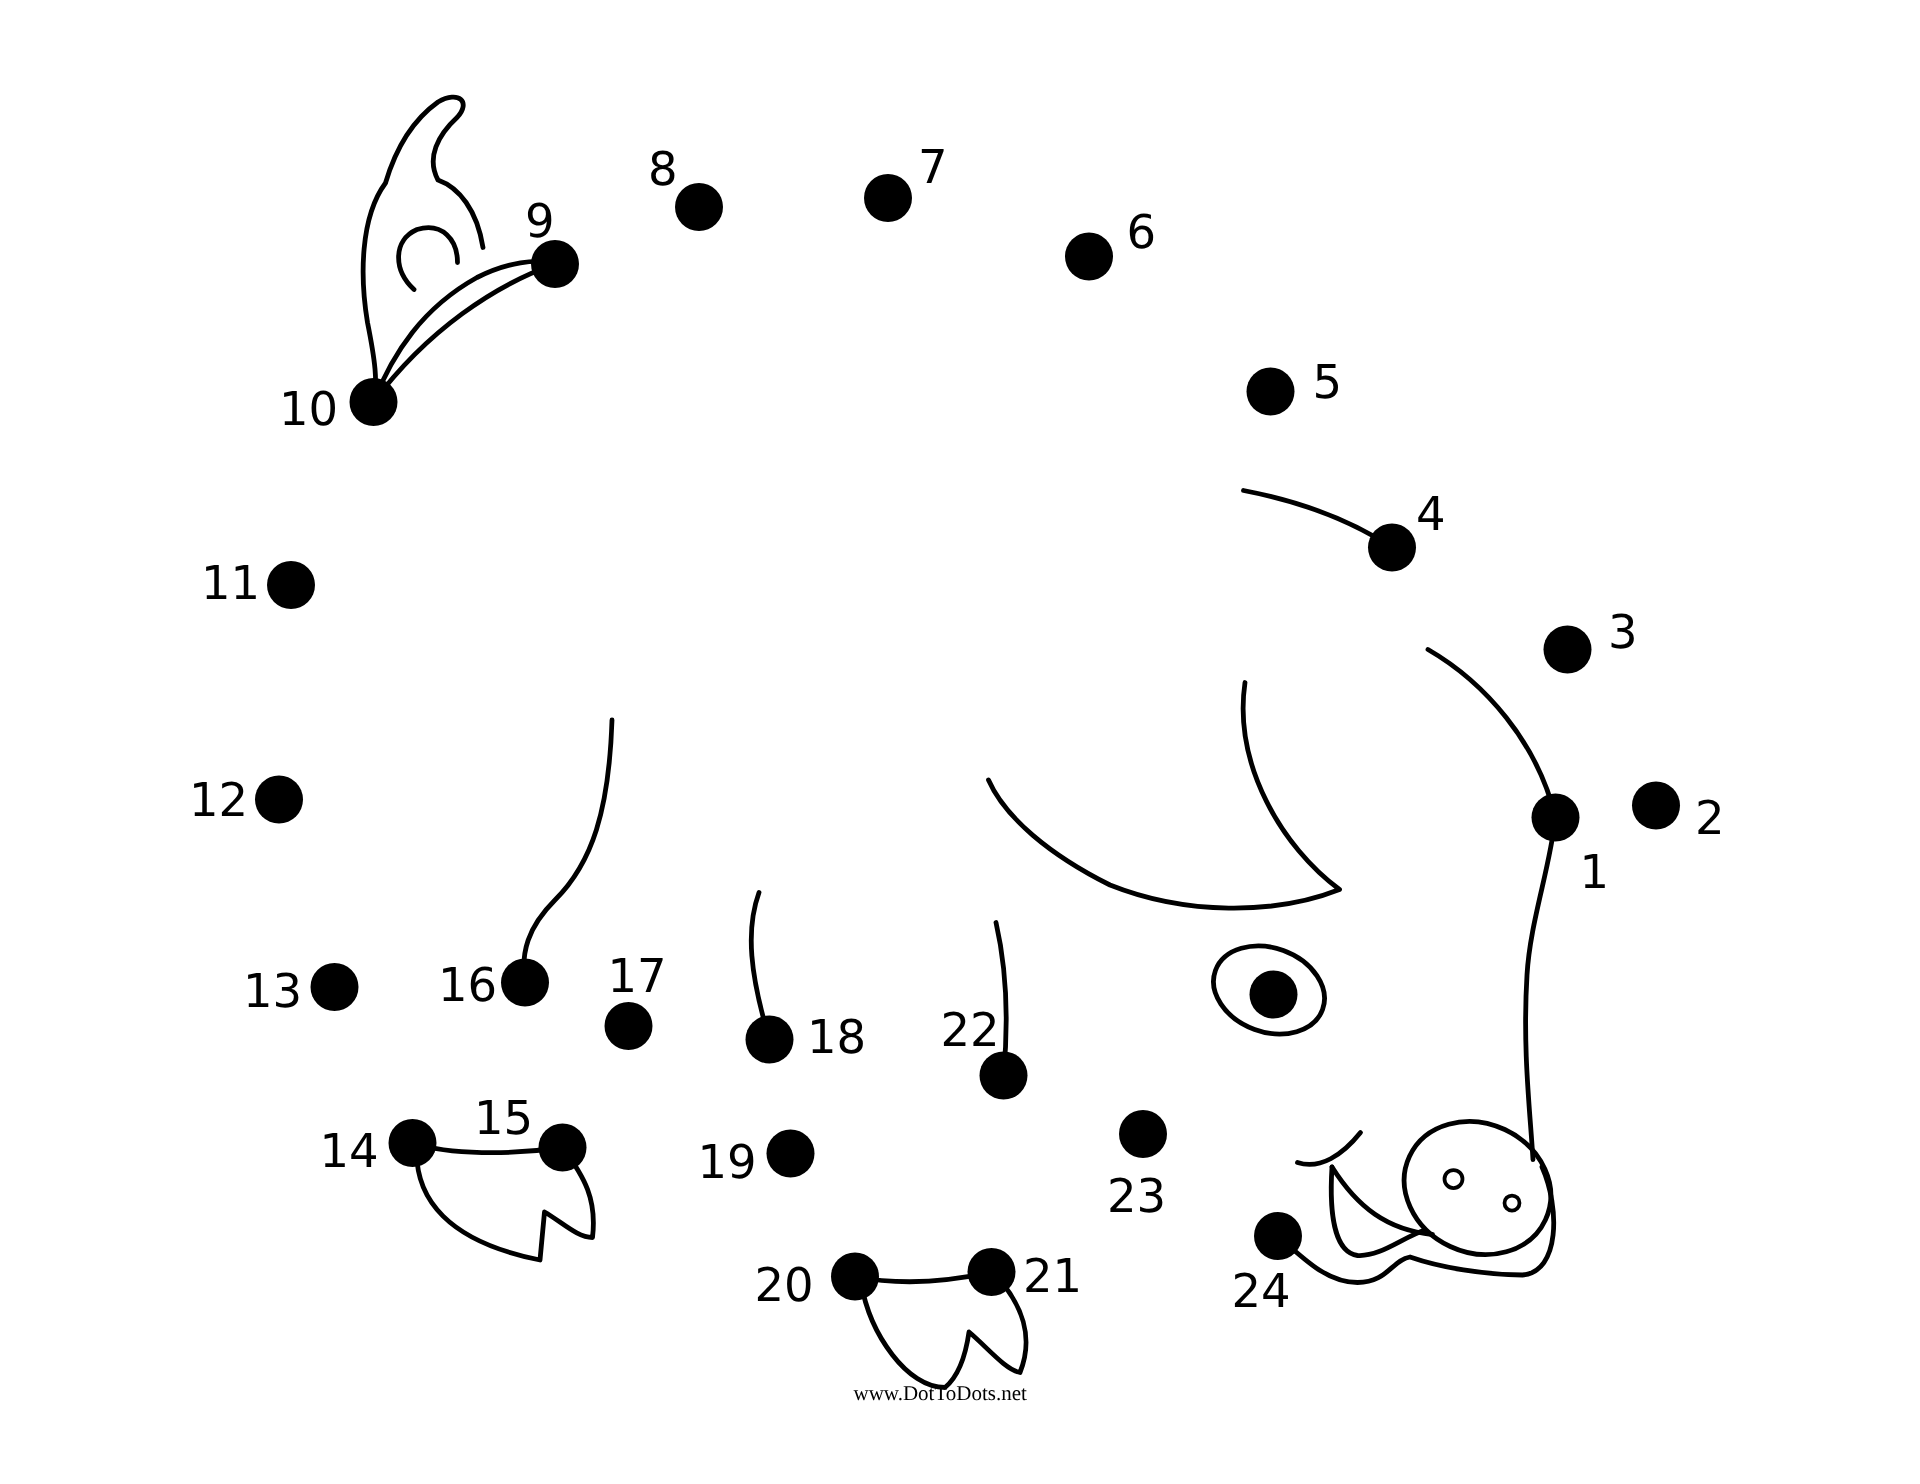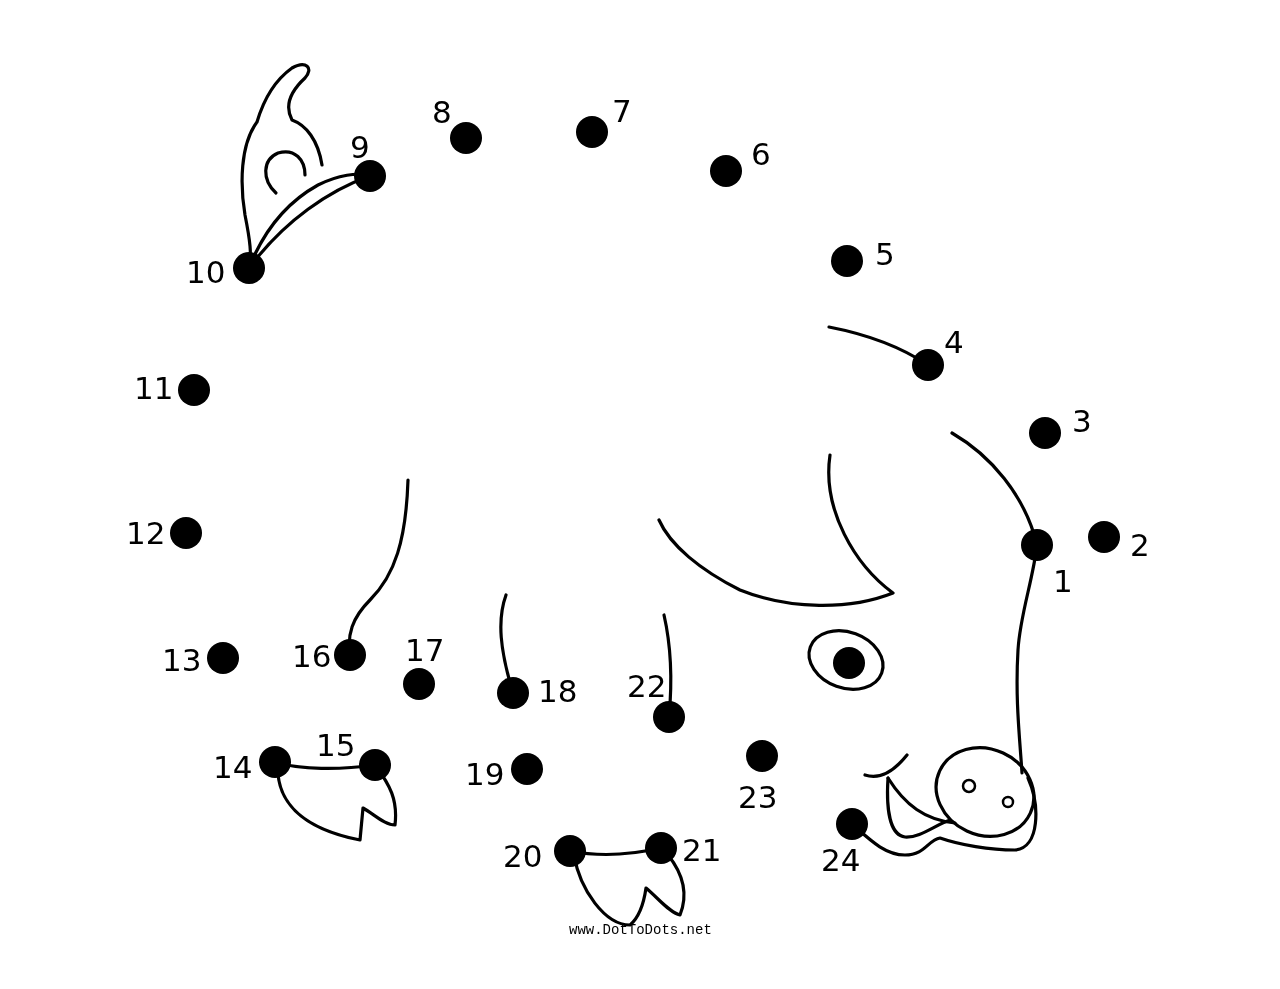--- a/index.html
+++ b/index.html
@@ -1,21 +1,21 @@
 <!DOCTYPE html>
 <html><head>
   <meta charset="utf-8">
   <style>
     html, body { margin: 0; padding: 0; background: #ffffff; }
     body { width: 1280px; height: 989px; overflow: hidden; position: relative; }
     #canvas { position: absolute; left: 0; top: 0; width: 1280px; height: 989px; }
     .stroke { fill: none; stroke: #000; stroke-width: 3.2; stroke-linecap: round; stroke-linejoin: round; }
     .dot { fill: #000; }
     .num { font-family: "DejaVu Sans", sans-serif; font-size: 31px; fill: #000; }
-    .credit { position: absolute; left: 569px; top: 922px; font-family: Liberation Mono, monospace; font-size: 14px; color: #000; }
+    .credit { position: absolute; left: 569px; top: 922px; font-family: Liberation Serif, serif; font-size: 14px; color: #000; }
   </style>
 </head>
 <body>
 
 <svg id="canvas" viewBox="0 0 1280 989" xmlns="http://www.w3.org/2000/svg">
 
   <g>
 
     <g>
       <path class="stroke" d="M257,122 C265,95 278,78 292,68 C306,60 314,68 305,78 C292,90 284,105 292,120 C306,125 318,140 322,165 M257,122 C240,145 240,185 245,215 C250,240 252,255 249,268"></path>

